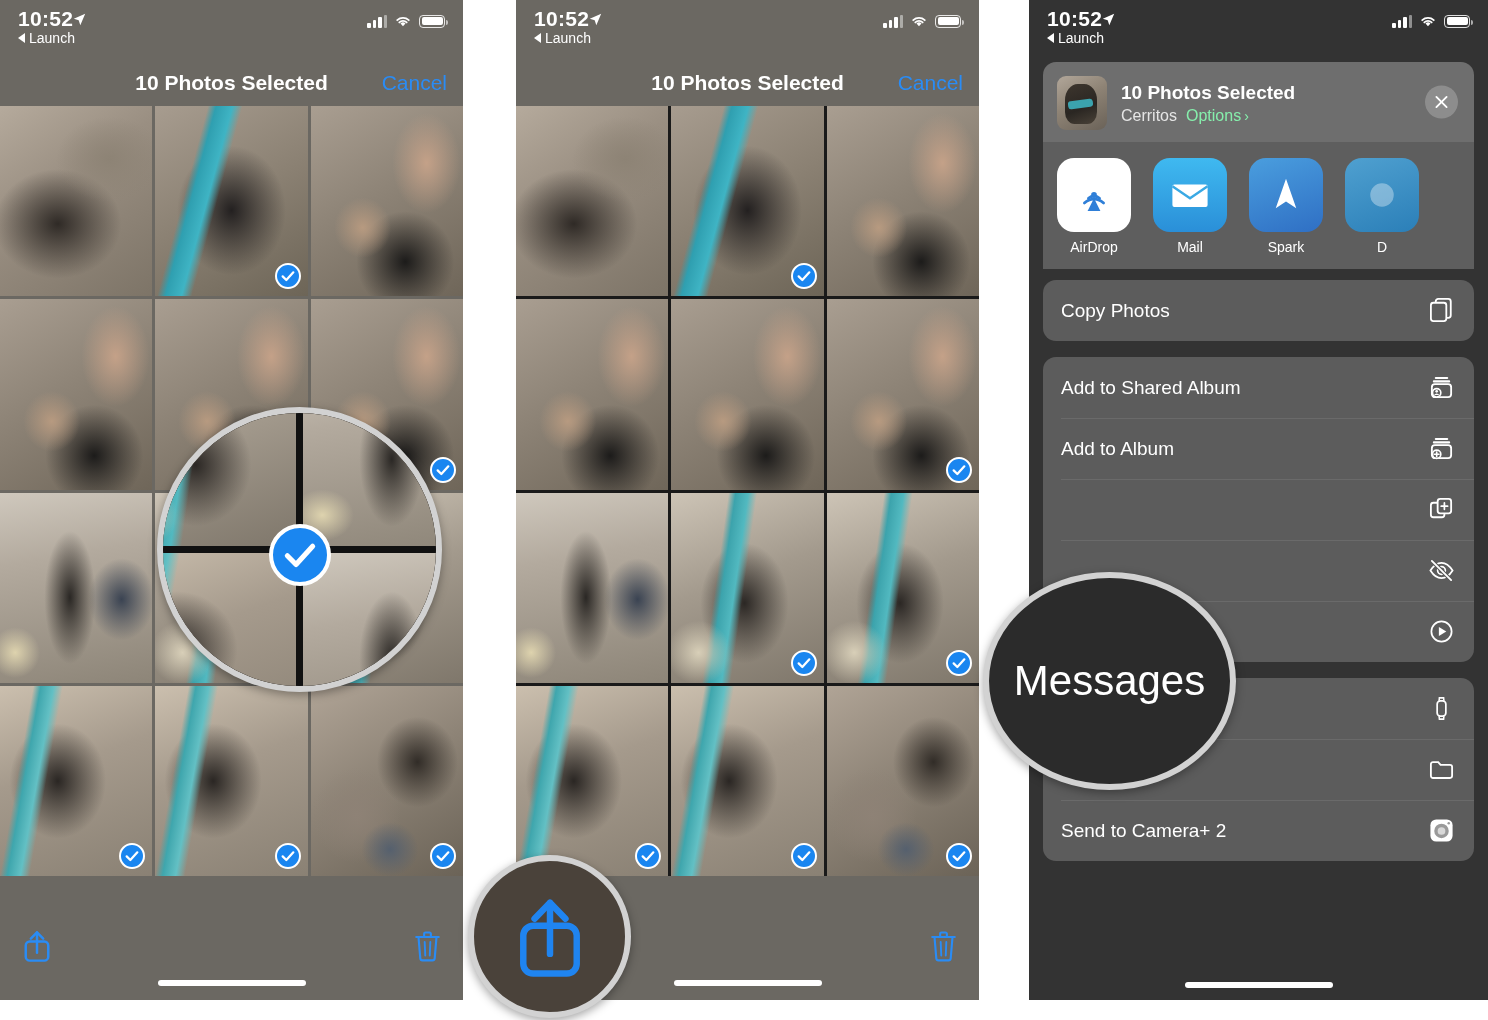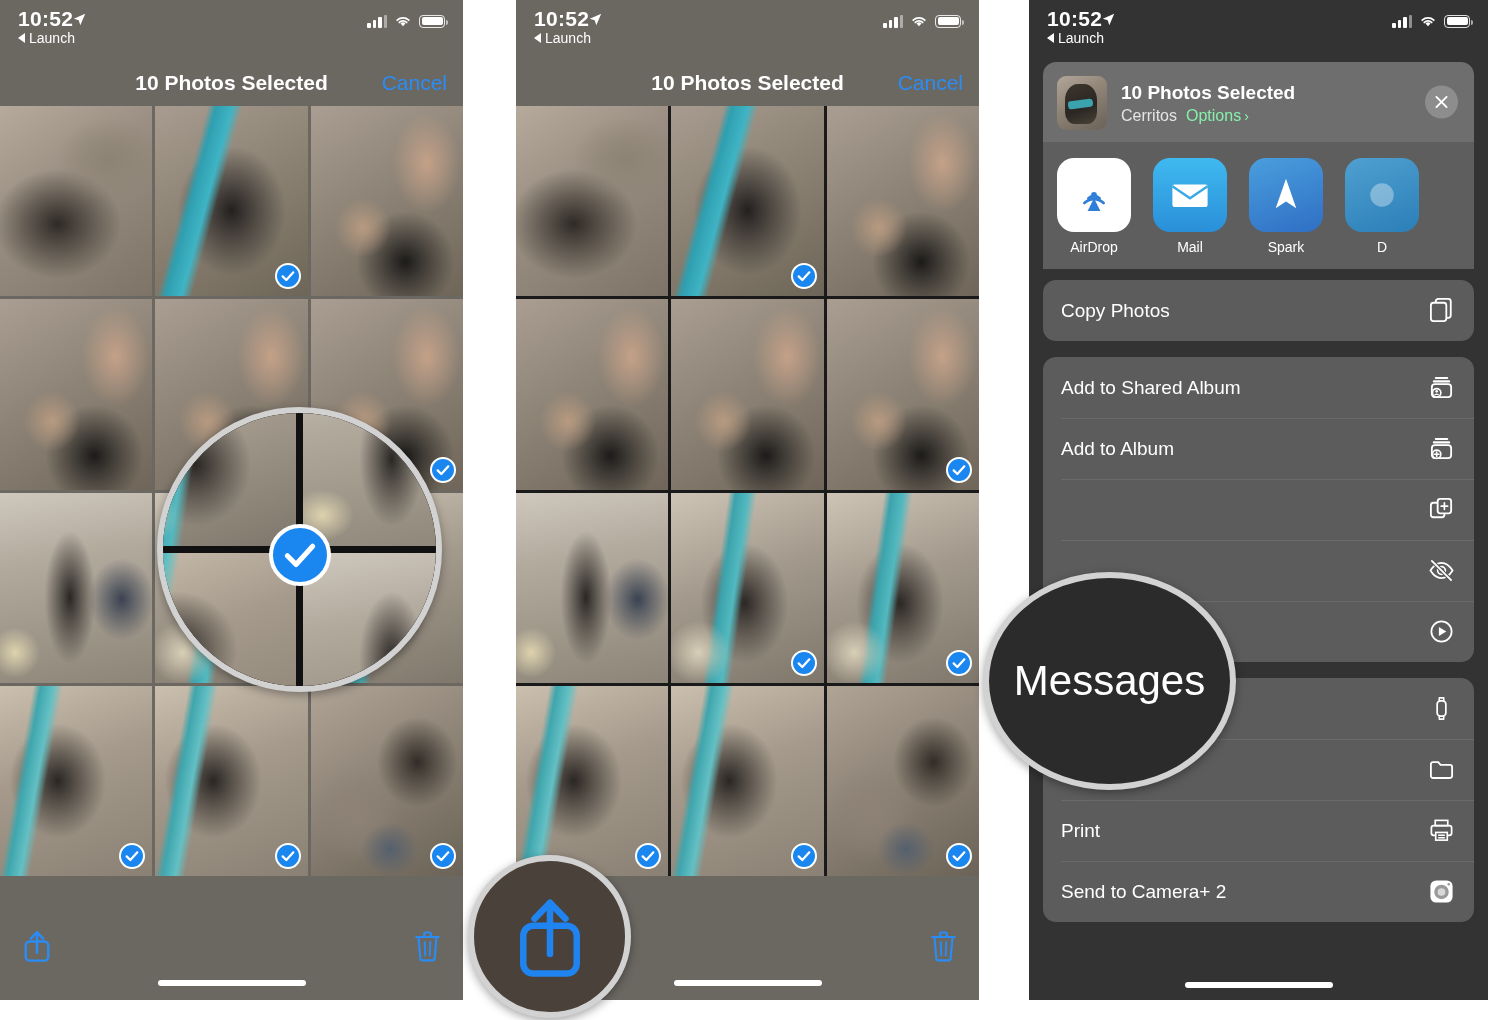--- a/index.html
+++ b/index.html
@@ -744,32 +744,20 @@
             </div>
             <div class="sheet-row">
               <span class="sheet-label">Save to Files</span>
               <span class="sheet-icon">
                 <svg viewBox="0 0 28 28">
                   <path d="M3 8.5 A2.2 2.2 0 0 1 5.2 6.3 L10.6 6.3 L13 9.2 L22.8 9.2 A2.2 2.2 0 0 1 25 11.4 L25 20.6 A2.2 2.2 0 0 1 22.8 22.8 L5.2 22.8 A2.2 2.2 0 0 1 3 20.6 Z" stroke="#fff" stroke-width="1.9" fill="none"></path>
                 </svg>
               </span>
             </div>
             <div class="sheet-row">
-              <span class="sheet-label">Print</span>
-              <span class="sheet-icon">
-                <svg viewBox="0 0 28 28">
-                  <rect x="7.5" y="3.5" width="13" height="5.5" stroke="#fff" stroke-width="1.7" fill="none"></rect>
-                  <rect x="3.5" y="9" width="21" height="10" rx="2.4" stroke="#fff" stroke-width="1.8" fill="none"></rect>
-                  <rect x="8" y="16" width="12" height="8" stroke="#fff" stroke-width="1.7" fill="#5c5c5c"></rect>
-                  <line x1="10.5" y1="19" x2="17.5" y2="19" stroke="#fff" stroke-width="1.5"></line>
-                  <line x1="10.5" y1="21.5" x2="17.5" y2="21.5" stroke="#fff" stroke-width="1.5"></line>
-                </svg>
-              </span>
-            </div>
-            <div class="sheet-row">
               <span class="sheet-label">Send to Camera+ 2</span>
               <span class="sheet-icon">
                 <svg viewBox="0 0 28 28">
                   <rect x="2.5" y="2.5" width="23" height="23" rx="6" fill="#fff"></rect>
                   <circle cx="14" cy="14.5" r="7.5" fill="#9a9a9a"></circle>
                   <circle cx="14" cy="14.5" r="4" fill="#d8d8d8"></circle>
                   <circle cx="21.5" cy="6.5" r="1.3" fill="#9a9a9a"></circle>
                 </svg>
               </span>
             </div>

